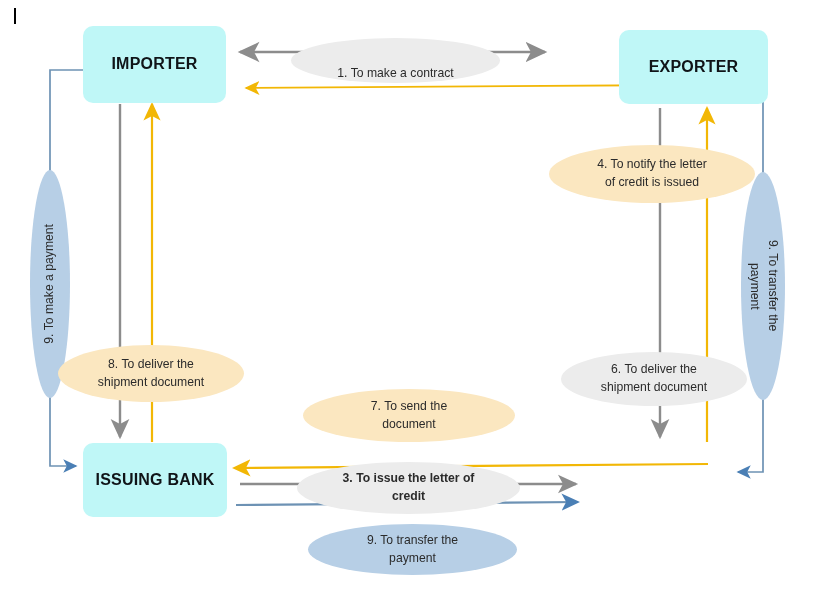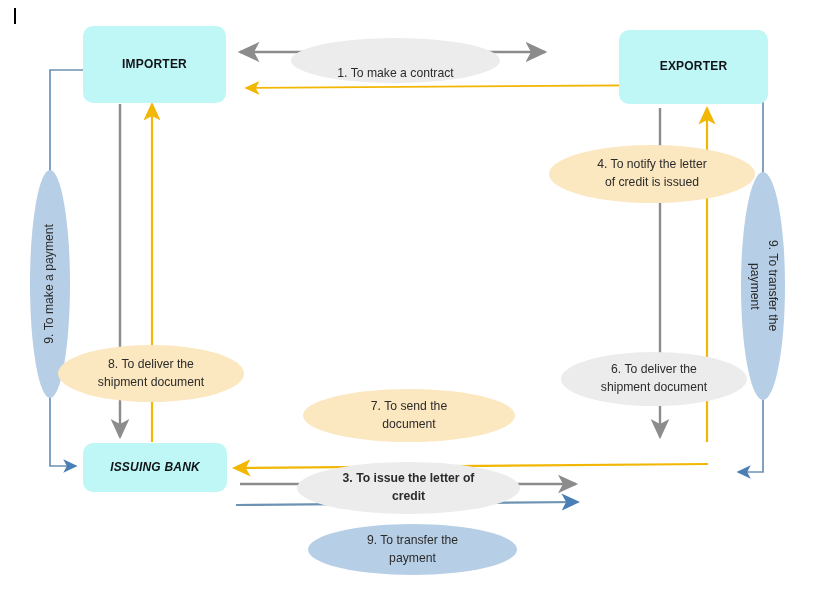--- a/index.html
+++ b/index.html
@@ -2,21 +2,21 @@
 <html><head>
 <meta charset="utf-8">
 <style>
   html,body{margin:0;padding:0;background:#ffffff;}
   body{width:816px;height:602px;position:relative;overflow:hidden;
        font-family:"Liberation Sans",sans-serif;color:#222222;}
   #stage{position:absolute;left:0;top:0;width:816px;height:602px;}
   svg.layer{position:absolute;left:0;top:0;width:816px;height:602px;overflow:visible;}
   .node{position:absolute;display:flex;align-items:center;justify-content:center;
         background:#bff7f7;border-radius:10px;box-sizing:border-box;}
-  .node span{font-weight:bold;font-size:12px;letter-spacing:.2px;color:#101418;
+  .node span{font-weight:bold;font-size:16px;letter-spacing:.2px;color:#101418;
              text-align:center;line-height:1.15;}
   .bubble{position:absolute;display:flex;align-items:center;justify-content:center;
           text-align:center;box-sizing:border-box;}
   .bubble span{font-size:12.2px;line-height:1.45;color:#2b2b2b;display:block;padding:0 6px;}
   .ell-gray{background:#ececec;border-radius:50%;}
   .ell-cream{background:#fbe7c0;border-radius:50%;}
   .ell-blue{background:#b7cfe6;border-radius:50%;}
   .vert-bubble span{writing-mode:vertical-rl;}
   .vert-bubble.up span{transform:rotate(180deg);}
   .caret{position:absolute;width:1.5px;background:#000;}
@@ -67,21 +67,21 @@
   </svg>
 
   <div class="node" style="left:83px;top:26px;width:143px;height:77px;">
     <span>IMPORTER</span>
   </div>
 
   <div class="node" style="left:619px;top:30px;width:149px;height:74px;">
     <span>EXPORTER</span>
   </div>
 
-  <div class="node" style="left:83px;top:443px;width:144px;height:49px;font-style:italic;">
+  <div class="node" style="left:83px;top:443px;width:144px;height:74px;">
     <span>ISSUING BANK</span>
   </div>
 
 
   <div class="bubble ell-gray" style="left:291px;top:38px;width:209px;height:45px;align-items:flex-end;">
     <span>1. To make a contract</span>
   </div>
 
 
 

